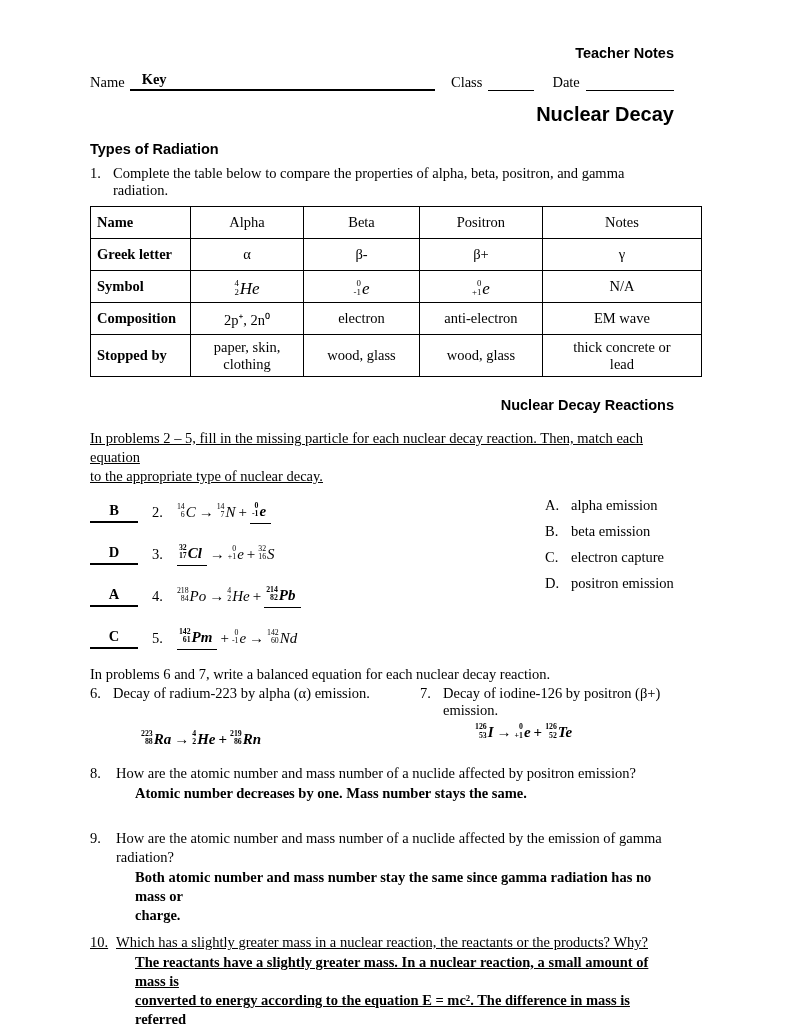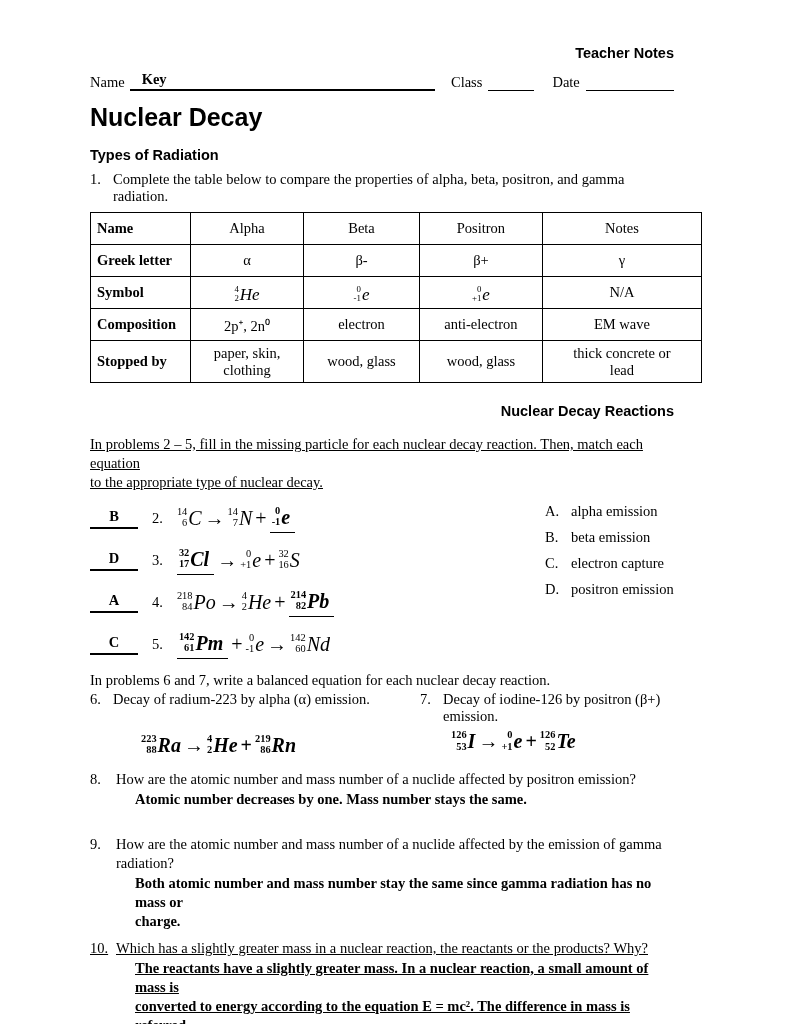--- a/index.html
+++ b/index.html
@@ -19,21 +19,21 @@
   .name-row { display:flex; align-items:flex-end; margin-top:6px; height:22px; }
   .blank { display:inline-block; border-bottom:1.5px solid #000; height:20px; }
   .name-blank { width:318px; margin-left:5px; border-bottom-width:2px; padding-left:12px; font-weight:bold; }
   .class-label { margin-left:16px; }
   .class-blank { width:48px; margin-left:6px; }
   .date-label { margin-left:18px; }
   .date-blank { width:92px; margin-left:6px; }
 
   .title {
     font-family:"Liberation Sans", sans-serif; font-weight:bold;
-    font-size:25px; text-align:left; margin:12px 0 0 0;
+    font-size:20px; text-align:right; margin:12px 0 0 0;
   }
   .section-heading {
     font-family:"Liberation Sans", sans-serif; font-weight:bold;
     font-size:14.5px; margin:15px 0 0 0;
   }
   #reactions-heading { margin-top:20px;text-align:right; }
 
   .q-row { display:flex; margin-top:8px; }
   .q-num { flex:0 0 23px; }
   .q-num-wide { flex:0 0 26px; }
@@ -50,21 +50,21 @@
   .intro { margin-top:16px; line-height:19px;text-decoration:underline; }
 
   .problems-block { position:relative; margin-top:10px; }
   .problem-row { display:flex; align-items:center; height:32px; margin-bottom:10px; }
   .answer-blank {
     flex:0 0 48px; border-bottom:2px solid #000; text-align:center;
     font-weight:bold; padding-bottom:1px; height:21px;
   }
   .problem-num { margin:0 13px 0 14px; }
 
-  .equation { display:inline-flex; align-items:center; font-size:20px; }
+  .equation { display:inline-flex; align-items:center; font-size:15px; }
   .equation .eqtxt { margin:0 2px; }
   .nuc { display:inline-flex; align-items:center; margin:0 1px; }
   .nuc .stack {
     display:inline-flex; flex-direction:column; align-items:flex-end;
     font-size:0.52em; line-height:1.08; margin-right:1px; transform:translateY(-1px);
   }
   .nuc .sym { font-style:italic; }
   .nuc.ans { font-weight:bold; }
   .nuc.ansline { border-bottom:1.6px solid #000; padding:2px 5px 3px 2px; }
   .bold-eq { font-weight:bold; }
@@ -73,21 +73,21 @@
   .options-list { position:absolute; left:455px; top:0; }
   .option-row { display:flex; margin-bottom:8px; line-height:18px; }
   .option-letter { flex:0 0 26px; }
 
   .p67-block { margin-top:12px; }
   .p67-qrow { display:flex; margin-top:2px; }
   .p67-q6 { flex:0 0 330px; display:flex; }
   .p67-q7 { display:flex; }
   .eq67-row { position:relative; height:34px; margin-top:3px; display:flex; align-items:center; }
   .eq6 { margin-left:50px; }
-  .eq7 { position:absolute; left:360px; top:2px; }
+  .eq7 { position:absolute; left:384px; top:2px; }
 
   .question-group { margin-top:8px; }
   .q9-group { margin-top:26px; }
   .q10-group { margin-top:8px;text-decoration:underline; }
   .q-line { display:flex; line-height:19px; }
   .q-answer { font-weight:bold; margin-left:45px; line-height:19px; margin-top:1px; }
 </style>
 </head>
 <body>
 

